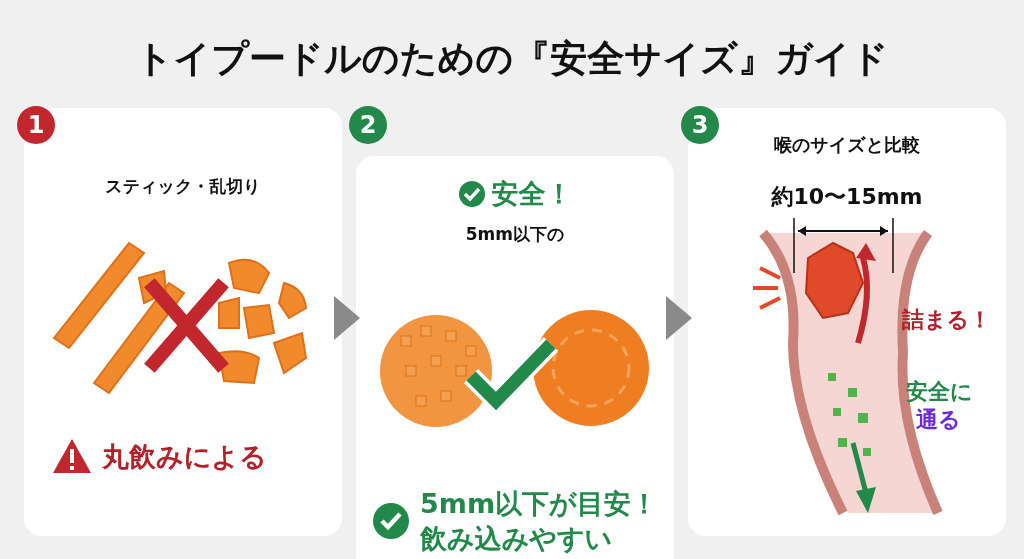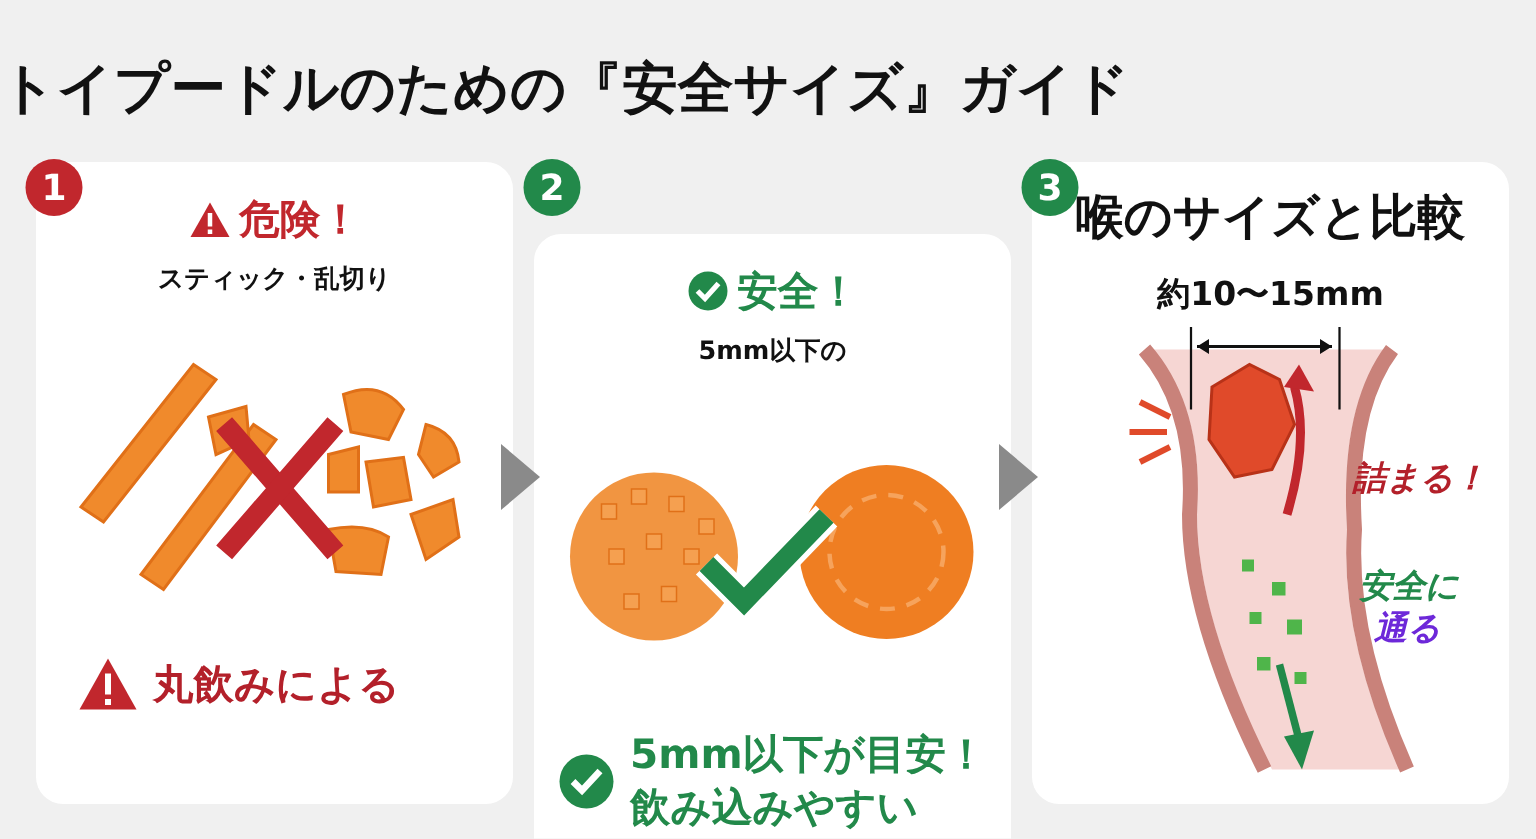--- a/index.html
+++ b/index.html
@@ -1,49 +1,41 @@
 <!DOCTYPE html>
 <html><head>
 <meta charset="utf-8">
 <style>
   * { box-sizing: border-box; margin: 0; padding: 0; }
   html, body { width: 1024px; height: 559px; overflow: hidden; background: #f0f0f0; }
   body { font-family: "DejaVu Sans", "Liberation Sans", sans-serif; position: relative; }
   .frame { position: absolute; left: 0; top: 0; width: 1024px; height: 559px; background: #f0f0f0; border-radius: 22px; }
-  .title { position: absolute; left: 0; top: 34px; width: 1024px; font-size: 37px; font-weight: bold; color: #111; letter-spacing: 0px; }
+  .title { position: absolute; left: 0; top: 34px; width: 1024px; text-align: center; font-size: 37px; font-weight: bold; color: #111; letter-spacing: 0px; }
   .panel { position: absolute; top: 108px; width: 318px; height: 428px; background: #ffffff; border-radius: 18px; }
   #p1 { left: 24px; } #p2 { left: 356px; margin-top: 48px; } #p3 { left: 688px; }
   .badge { position: absolute; width: 38px; height: 38px; border-radius: 50%; color: #fff; font-weight: bold; font-size: 24px; line-height: 38px; text-align: center; }
   .badge.red { background: #c1272d; } .badge.green { background: #22894a; }
   #b1 { left: 17px; top: 106px; } #b2 { left: 349px; top: 106px; } #b3 { left: 681px; top: 106px; }
   .head { position: absolute; font-weight: bold; text-align: center; width: 318px; }
   .status { top: 20px; font-size: 27px; display: flex; justify-content: center; align-items: center; gap: 6px; }
   .status.red { color: #c1272d; } .status.green { color: #22894a; }
   .sub { font-size: 17px; color: #111; line-height: 33px; }
   .arrow { position: absolute; width: 0; height: 0; border-top: 22px solid transparent; border-bottom: 22px solid transparent; border-left: 26px solid #8a8a8a; }
   #a1 { left: 334px; top: 296px; } #a2 { left: 666px; top: 296px; }
   .note { position: absolute; display: flex; align-items: center; gap: 10px; font-weight: bold; font-size: 27px; line-height: 35px; }
   .note.red { color: #b3202a; } .note.green { color: #22894a; }
-  .label3 { position: absolute; font-weight: bold; font-size: 22px; line-height: 28px; text-align: right; font-style: italic; }
+  .label3 { position: absolute; font-weight: bold; font-size: 22px; line-height: 28px; text-align: right; }
 </style>
 </head>
 <body>
 
 <div class="frame"></div>
 <div class="title">トイプードルのための『安全サイズ』ガイド</div>
 
 <div class="panel" id="p1">
-  <div class="head status red">
-    <svg width="28" height="25" viewBox="0 0 28 25">
-        <path d="M14 1 L27 24 L1 24 Z" fill="#c1272d"></path>
-        <rect x="12.5" y="8" width="3" height="9" fill="#fff"></rect>
-        <rect x="12.5" y="19" width="3" height="3" fill="#fff"></rect>
-      </svg>
-    <span>危険！</span>
-  </div>
   <div class="head sub" style="top:62px">スティック・乱切り</div>
   <svg style="position:absolute;left:20px;top:125px" width="280" height="170" viewBox="0 0 280 170">
     <g fill="#f08a2c" stroke="#e07018" stroke-width="2">
       <path d="M10 105 L85 10 L100 20 L25 115 Z"></path>
       <path d="M50 150 L125 50 L140 60 L65 160 Z"></path>
       <path d="M95 45 L120 38 L122 60 L100 70 Z"></path>
       <path d="M185 30 Q210 20 225 40 L215 60 L190 55 Z"></path>
       <path d="M240 50 Q260 55 262 75 L245 85 L235 70 Z"></path>
       <path d="M200 75 L225 72 L230 100 L205 105 Z"></path>
       <path d="M175 70 L195 65 L195 95 L175 95 Z"></path>
@@ -100,21 +92,21 @@
         <path d="M10 19 L16 25 L28 12" stroke="#fff" stroke-width="4.5" fill="none"></path>
       </svg>
     <div>
       <div>5mm以下が目安！</div>
       <div>飲み込みやすい</div>
     </div>
   </div>
 </div>
 
 <div class="panel" id="p3">
-  <div class="head sub" style="top:20px;font-size:32px">喉のサイズと比較</div>
+  <div class="head sub" style="top:20px;font-size:18px">喉のサイズと比較</div>
   <div class="head sub" style="top:72px;font-size:22px">約10〜15mm</div>
   <svg style="position:absolute;left:0;top:105px" width="318" height="320" viewBox="0 0 318 320">
     <path d="M80 20 Q115 60 110 130 Q110 200 160 300 L245 300 Q205 210 210 140 Q205 60 235 20 Z" fill="#f6d6d3"></path>
     <path d="M75 20 Q110 60 105 130 Q105 200 155 300" stroke="#c9827a" stroke-width="10" fill="none"></path>
     <path d="M240 20 Q210 60 215 140 Q210 210 250 300" stroke="#c9827a" stroke-width="10" fill="none"></path>
     <line x1="106" y1="5" x2="106" y2="60" stroke="#111" stroke-width="1.5"></line>
     <line x1="205" y1="5" x2="205" y2="60" stroke="#111" stroke-width="1.5"></line>
     <path d="M110 18 L200 18" stroke="#111" stroke-width="2"></path>
     <path d="M110 18 L118 13 L118 23 Z M200 18 L192 13 L192 23 Z" fill="#111"></path>
     <path d="M120 45 L145 30 L165 40 L175 70 L160 100 L135 105 L118 80 Z" fill="#e04a2a" stroke="#b83218" stroke-width="2"></path>

